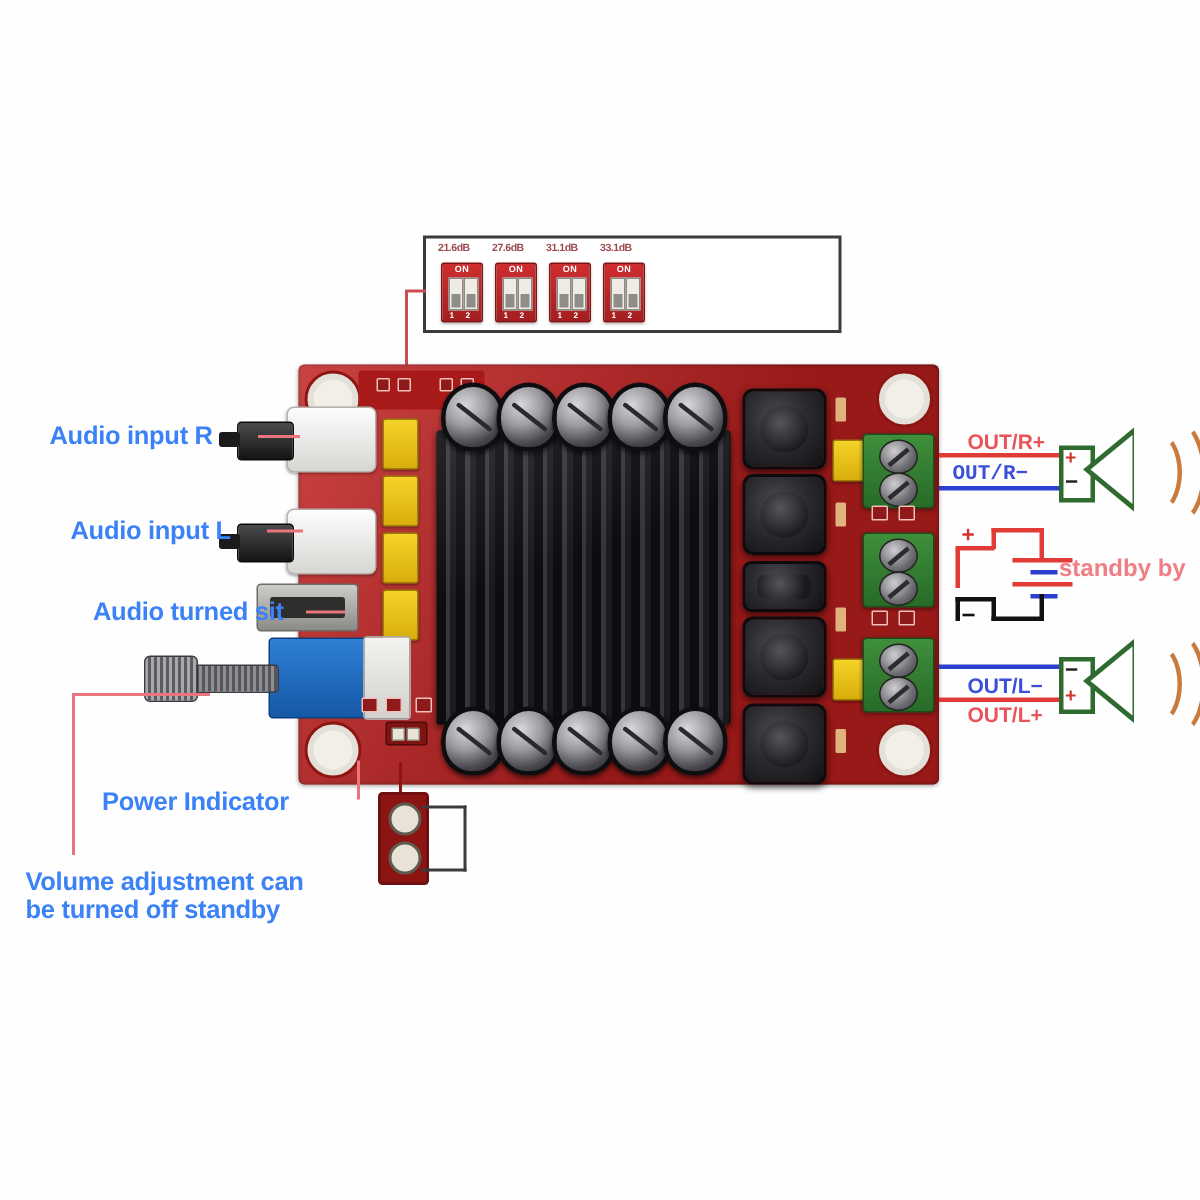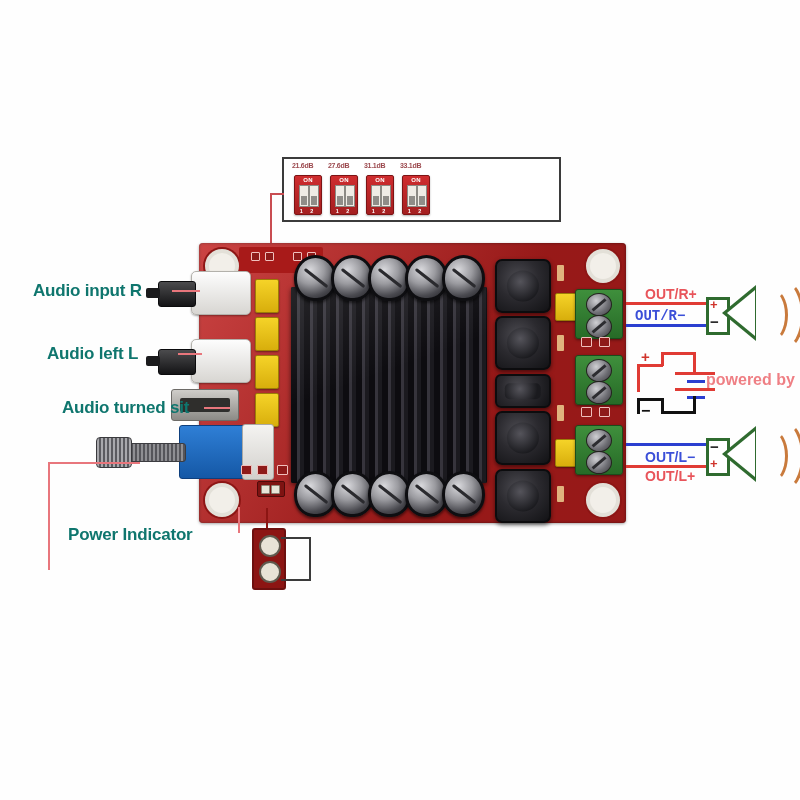--- a/index.html
+++ b/index.html
@@ -2,21 +2,21 @@
 <html><head>
 <meta charset="utf-8">
 <style>
   html,body{margin:0;padding:0;background:#fff;}
   body{width:800px;height:800px;position:relative;overflow:hidden;
        font-family:"Liberation Sans",sans-serif;background:#fefefe;}
 
   .stage{position:absolute;left:0;top:0;width:800px;height:800px;}
 
   
-  .anno{position:absolute;color:#0f766e;font-weight:bold;letter-spacing:-.2px;
+  .anno{position:absolute;color:#3b82f6;font-weight:bold;letter-spacing:-.2px;
         white-space:nowrap;line-height:1.12;}
   .anno.wrap{white-space:normal;}
 
   
   .lead{position:absolute;background:#e8767c;}
   .lead.h{height:2px;}
   .lead.v{width:2px;}
 
   
   #pcb{position:absolute;left:199px;top:243px;width:427px;height:280px;
@@ -307,31 +307,32 @@
     <div class="pad" style="left:78px;top:222px;width:9px;height:8px;"></div>
     <div id="mute-hdr">
       <i class="p1"></i>
       <i class="p2"></i>
     </div>
   </div>
 
   <div class="anno" style="left:33px;top:281px;font-size:17px;">Audio input R</div>
   <div class="lead h" style="left:172px;top:290px;width:28px;"></div>
 
-  <div class="anno" style="left:47px;top:344px;font-size:17px;">Audio left L</div>
+  <div class="anno" style="left:47px;top:344px;font-size:17px;">Audio input L</div>
   <div class="lead h" style="left:178px;top:353px;width:24px;"></div>
 
   <div class="anno" style="left:62px;top:398px;font-size:17px;">Audio turned sit</div>
   <div class="lead h" style="left:204px;top:407px;width:26px;"></div>
 
   <div class="anno" style="left:68px;top:525px;font-size:17px;text-align:right;">Power Indicator</div>
   <div class="lead v" style="left:238px;top:507px;height:26px;"></div>
 
   <div class="anno wrap" style="left:17px;top:578px;width:215px;font-size:17px;">
-    <br>
+    <span>Volume adjustment can</span><br>
+    <span>be turned off standby</span>
   </div>
   <div class="lead v" style="left:48px;top:462px;height:108px;"></div>
   <div class="lead h" style="left:48px;top:462px;width:92px;"></div>
 
   <div class="lead v" style="left:266px;top:508px;height:22px;background:#8c1513;"></div>
   <div id="mute-call">
     <i class="a"></i>
     <i class="b"></i>
   </div>
   <div id="mute-bracket"></div>
@@ -366,21 +367,21 @@
 
     <div class="bline blk" style="left:56px;top:44px;width:3px;height:18px;"></div>
     <div class="bline blk" style="left:24px;top:59px;width:35px;height:3px;"></div>
     <div class="bline blk" style="left:24px;top:46px;width:3px;height:16px;"></div>
     <div class="bline blk" style="left:0px;top:46px;width:27px;height:3px;"></div>
     <div class="bline blk" style="left:0px;top:46px;width:3px;height:16px;"></div>
 
     <span style="position:absolute;left:4px;top:-4px;font-size:15px;color:#d0342c;font-weight:bold;">+</span>
     <span style="position:absolute;left:4px;top:50px;font-size:16px;color:#111;font-weight:bold;">−</span>
   </div>
-  <div id="powered">powered by</div>
+  <div id="powered">standby by</div>
 
   <div class="wire blue" style="left:626px;top:443px;width:84px;"></div>
   <div class="wire red" style="left:626px;top:465px;width:84px;"></div>
   <div class="wlabel blue" style="left:645px;top:449px;">OUT/L−</div>
   <div class="wlabel red" style="left:645px;top:468px;">OUT/L+</div>
 
   <div class="spk" style="left:706px;top:426px;width:58px;height:56px;">
     <div class="box"></div>
     <div class="cone"></div>
     <div class="cone-in"></div>

